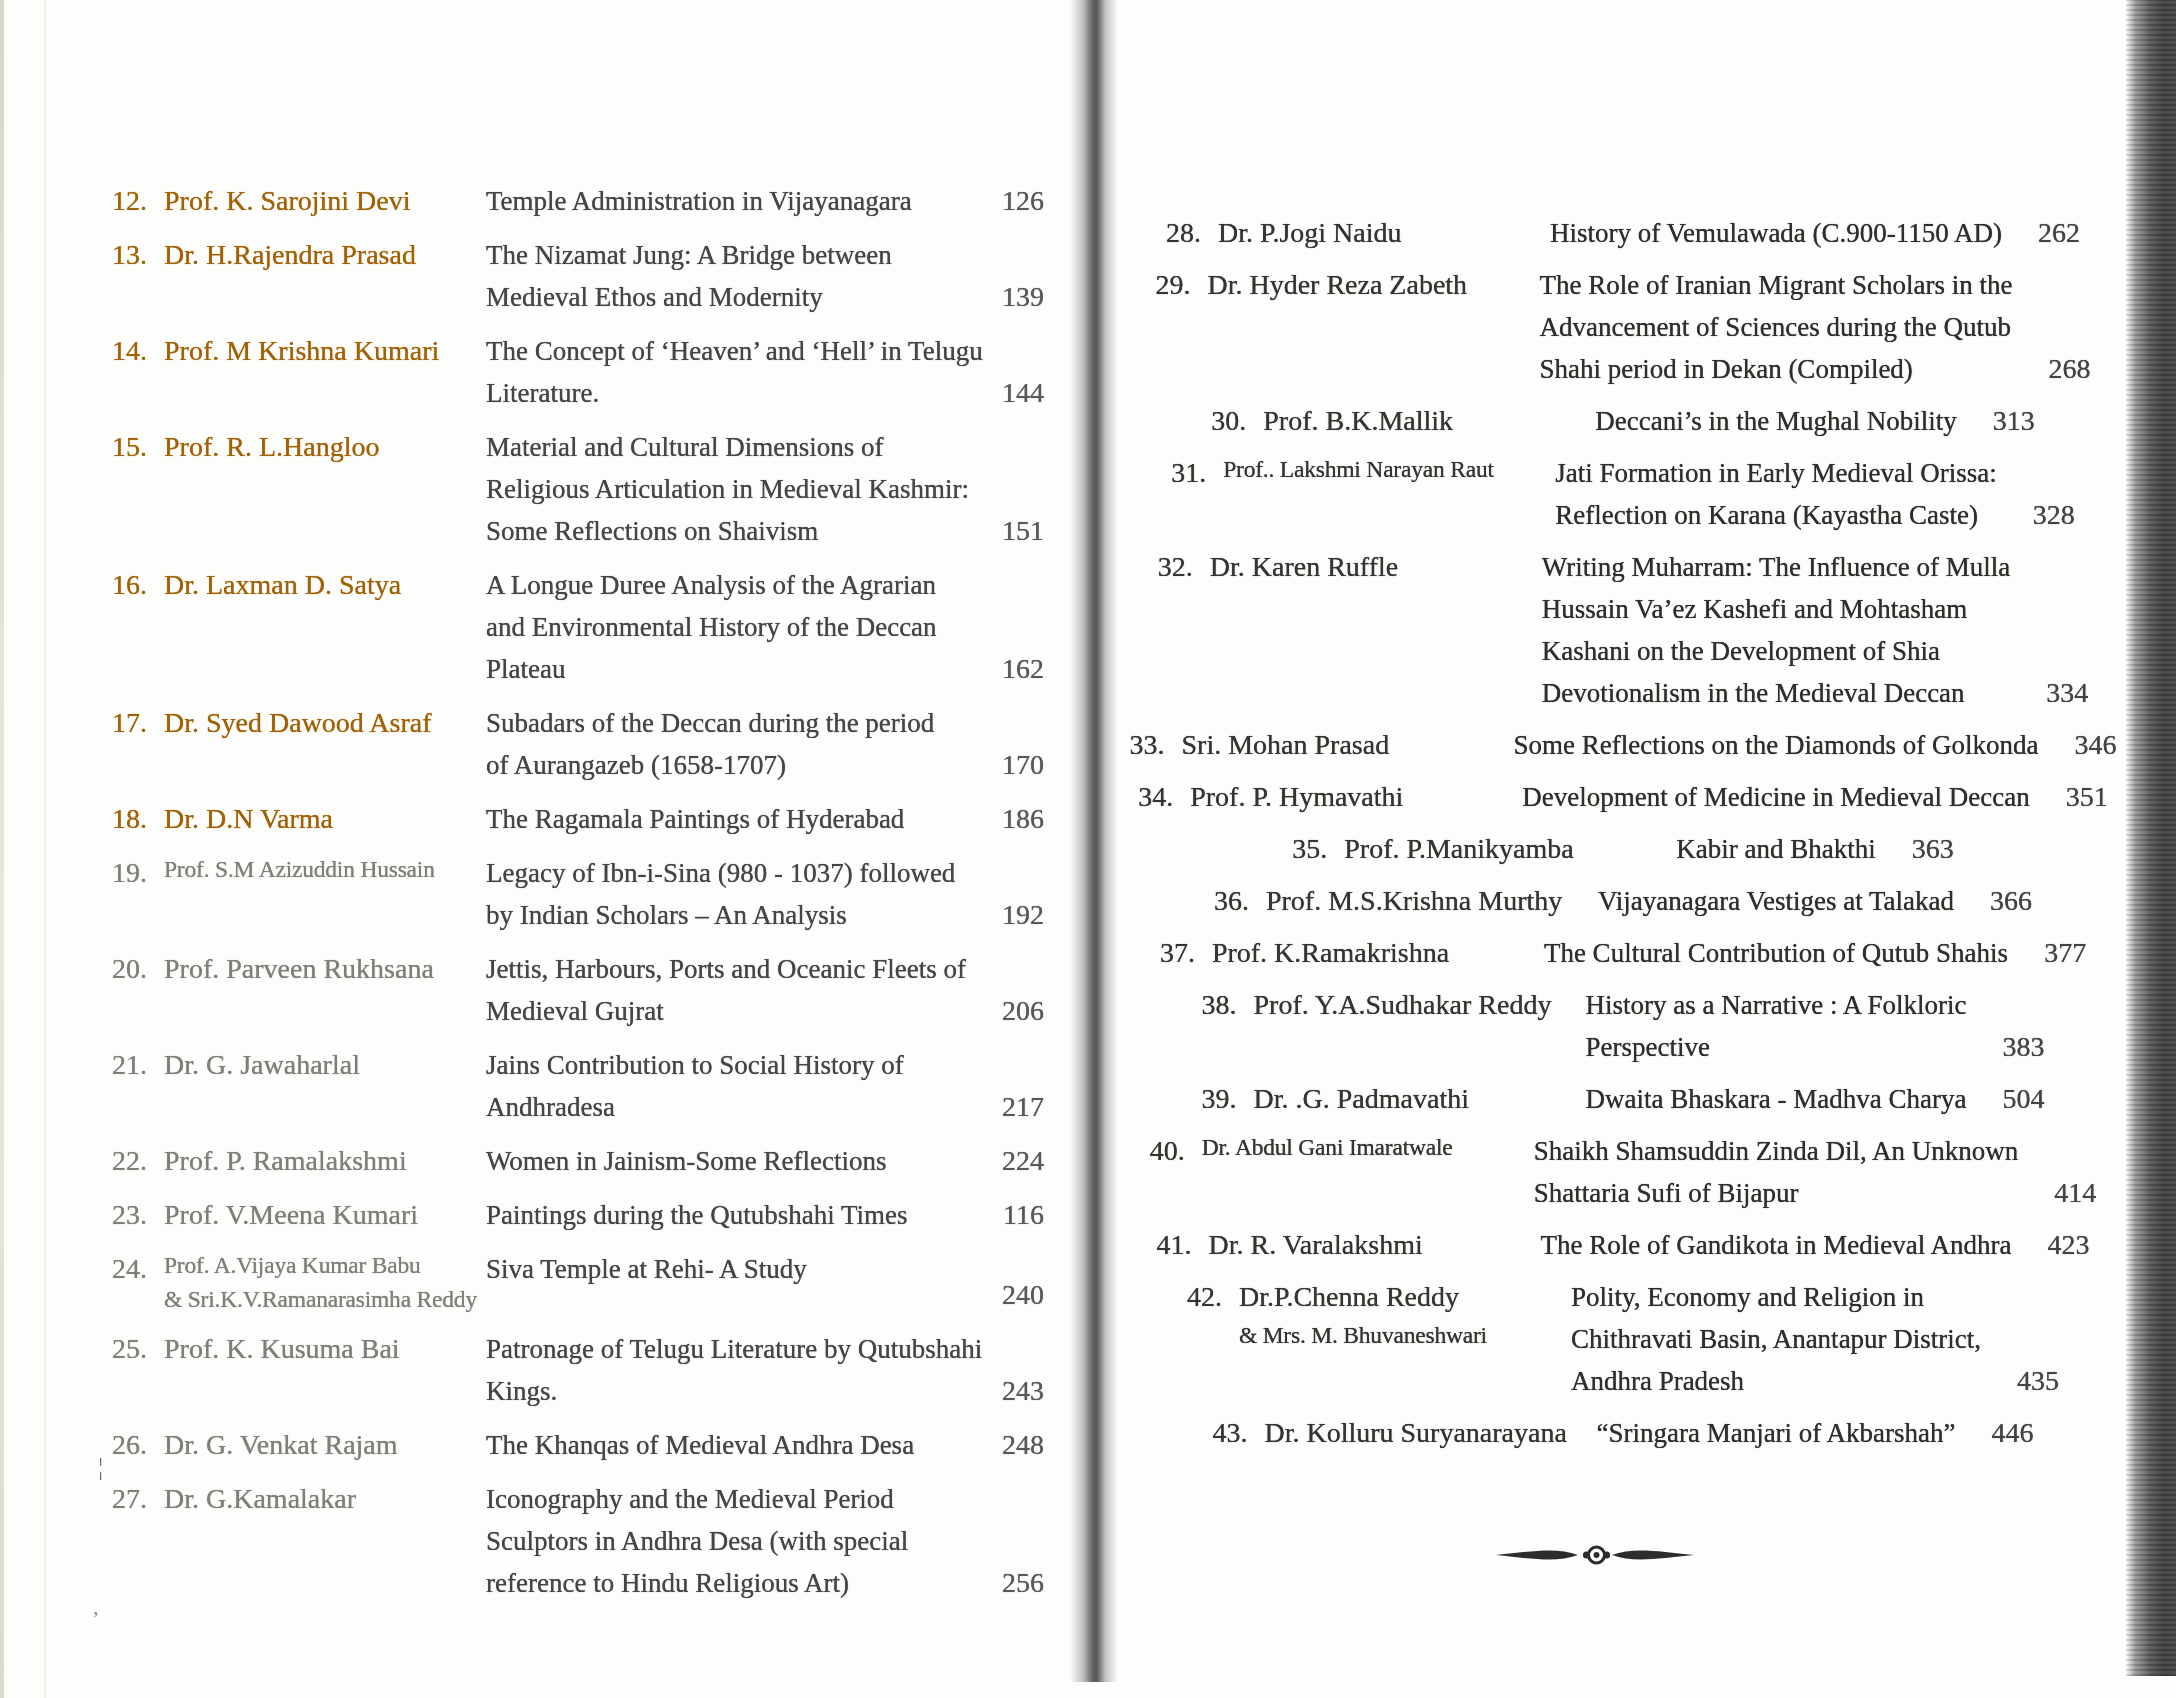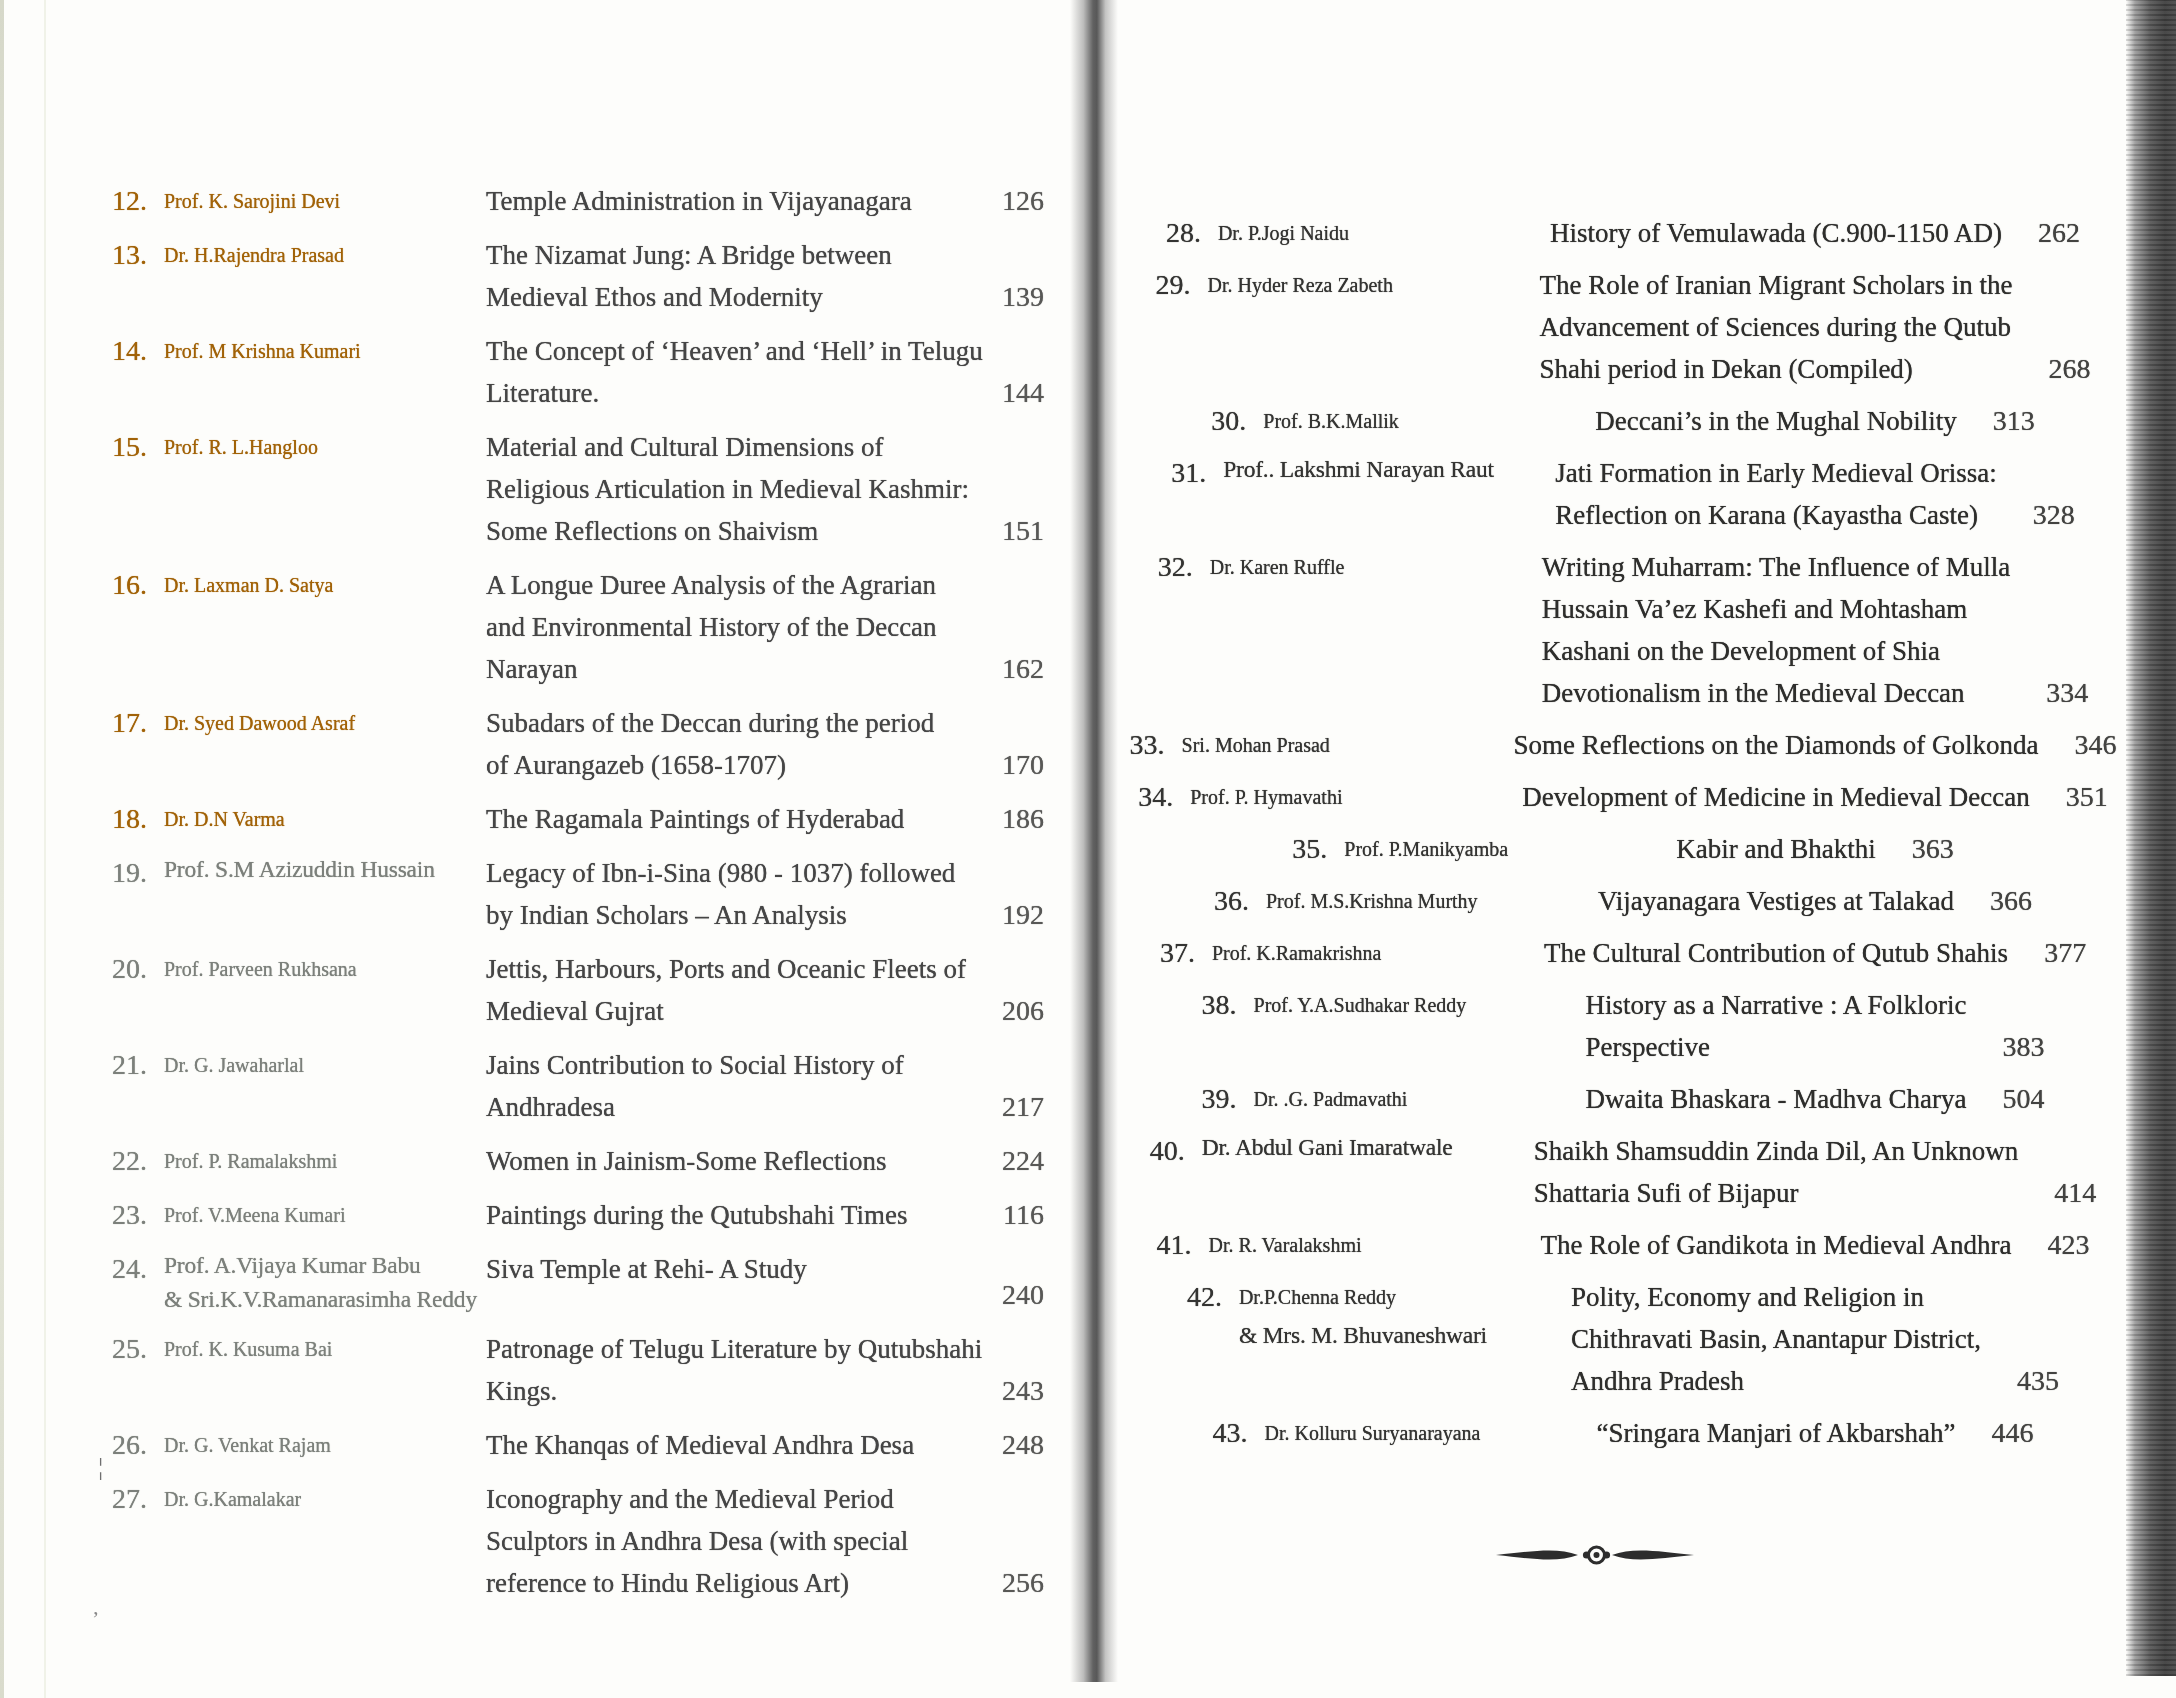--- a/index.html
+++ b/index.html
@@ -28,21 +28,21 @@
   .page-right{left:1166px;top:212px;width:914px;}
 
   .rows{display:flex;flex-direction:column;}
   .page-left  .rows{row-gap:12px;}
   .page-right .rows{row-gap:10px;align-items:center;}
 
   .entry-row{display:flex;align-items:stretch;}
   .num{flex:none;width:52px;font-size:28px;line-height:42px;}
   .author{flex:none;width:282px;}
   .page-right .author{width:292px;}
-  .author-name{font-size:20px;line-height:42px;white-space:nowrap;}
+  .author-name{font-size:28px;line-height:42px;white-space:nowrap;}
   .author-name.compact{font-size:23.5px;line-height:34px;letter-spacing:-.2px;}
   .title{flex:1;min-width:0;}
   .title-line{font-size:27px;line-height:42px;white-space:nowrap;margin-left:40px;}
   .pagenum{flex:none;width:78px;display:flex;align-items:flex-end;justify-content:flex-end;
     font-size:28px;line-height:42px;}
 
   
   .page-left .num,.page-left .author-name{color:#a16207;}
   .page-left .entry-row:nth-child(n+8) .num,
   .page-left .entry-row:nth-child(n+8) .author-name{color:#7c807b;}
@@ -117,21 +117,21 @@
           <div class="pagenum">151</div>
         </div>
         <div class="entry-row">
           <div class="num">16.</div>
           <div class="author">
             <div class="author-name">Dr. Laxman D. Satya</div>
           </div>
           <div class="title">
             <div class="title-line">A Longue Duree Analysis of the Agrarian</div>
             <div class="title-line">and Environmental History of the Deccan</div>
-            <div class="title-line">Narayan</div>
+            <div class="title-line">Plateau</div>
           </div>
           <div class="pagenum">162</div>
         </div>
         <div class="entry-row">
           <div class="num">17.</div>
           <div class="author">
             <div class="author-name">Dr. Syed Dawood Asraf</div>
           </div>
           <div class="title">
             <div class="title-line">Subadars of the Deccan during the period</div>

